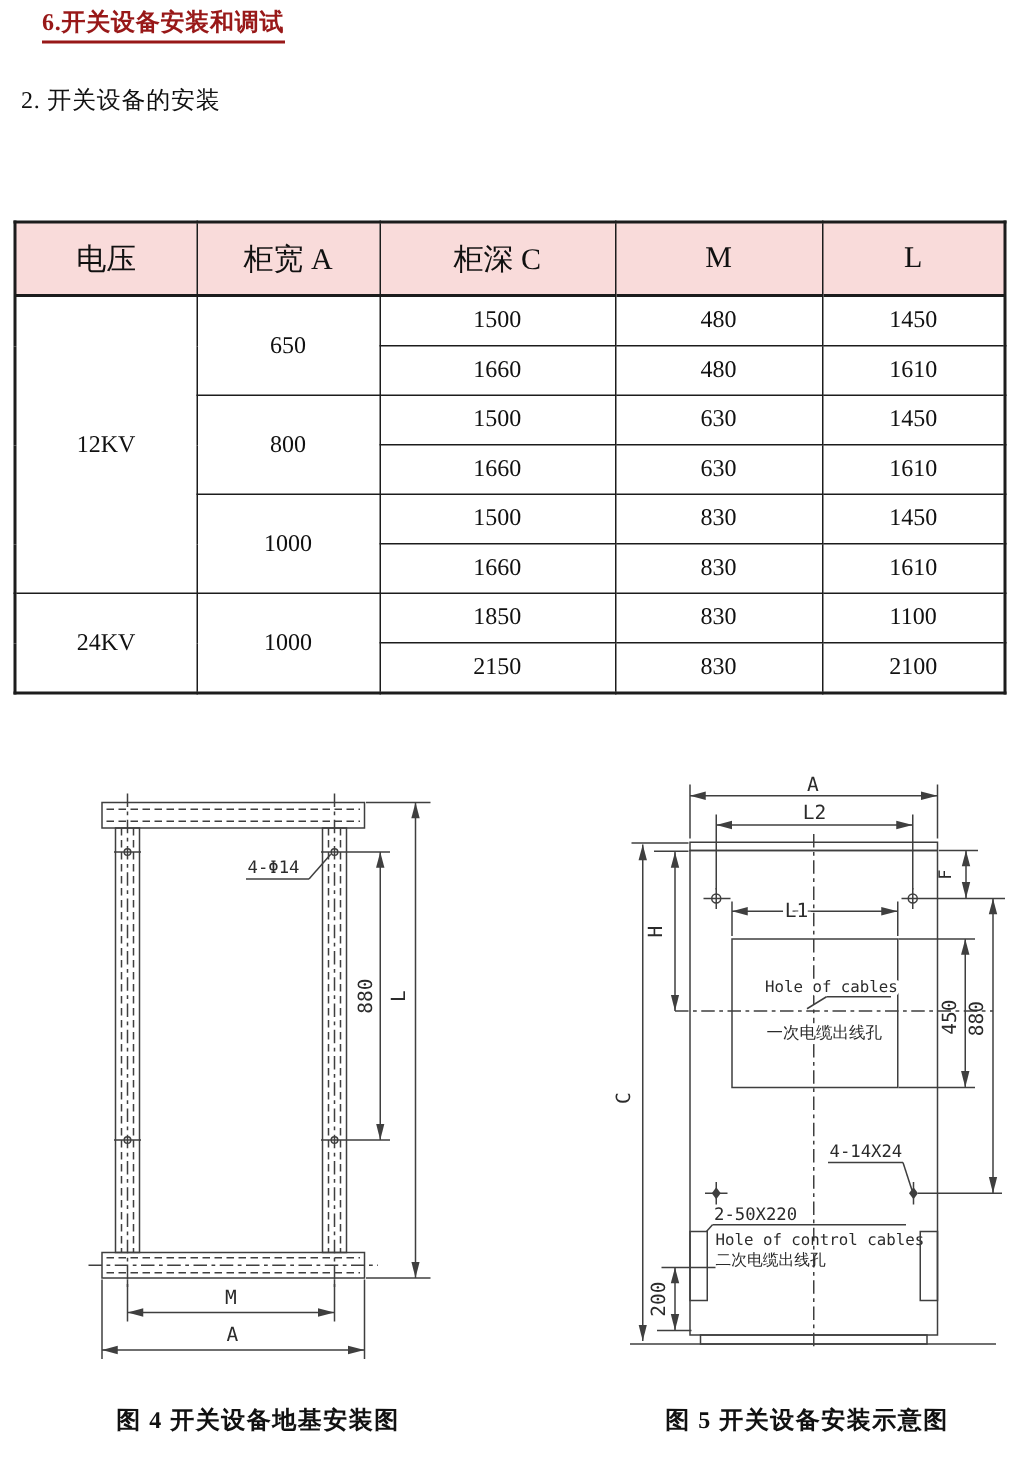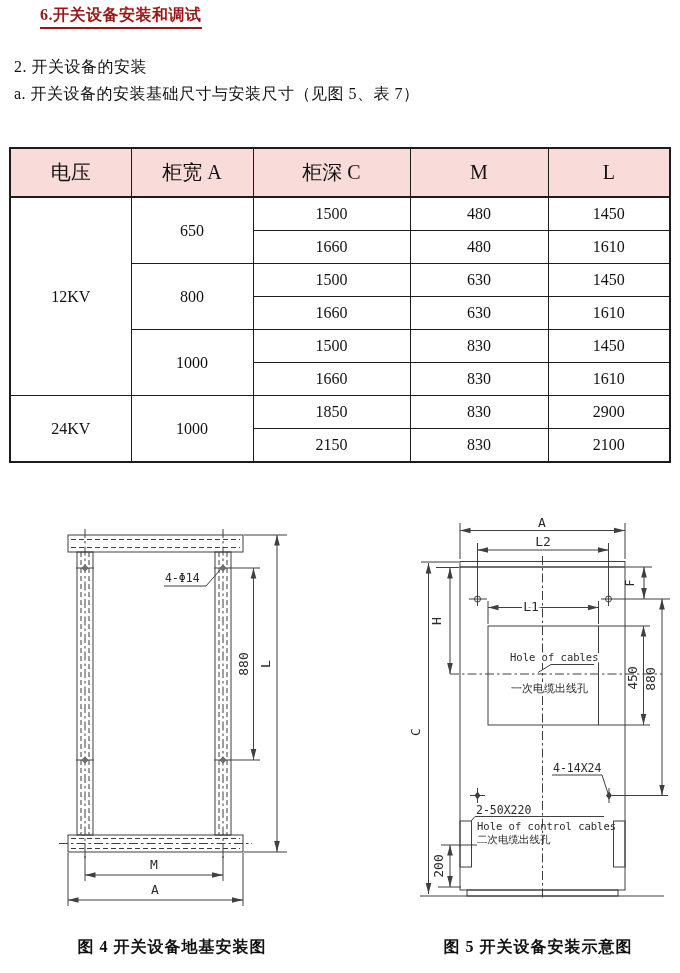--- a/index.html
+++ b/index.html
@@ -1,19 +1,19 @@
 <!DOCTYPE html>
 <html><head>
 <meta charset="utf-8">
 <style>
   html,body{margin:0;padding:0;background:#ffffff;}
   #page{position:relative;width:680px;height:973px;background:#fff;overflow:hidden;
         font-family:"Liberation Serif", serif;color:#111;}
   .abs{position:absolute;}
-  #heading{left:40px;top:5px;font-size:16px;font-weight:bold;color:#981818;
+  #heading{left:28px;top:5px;font-size:16px;font-weight:bold;color:#981818;
            border-bottom:2px solid #981818;padding-bottom:1px;letter-spacing:.5px;}
   .para{left:14px;font-size:16px;letter-spacing:.5px;}
   #para1{top:29px}#para2{top:57px}#para3{top:84px}
   #unit-note{right:36px;top:109px;font-size:16px;margin-top:46px;}
   
   #spec-table{left:9px;top:147px;border-collapse:collapse;table-layout:fixed;
               width:661px;}
   #spec-table th,#spec-table td{border:1px solid #1c1c1c;text-align:center;
               vertical-align:middle;padding:0;font-weight:normal;}
   #spec-table{border:2px solid #1c1c1c;}
@@ -33,21 +33,20 @@
   .hole{fill:none;stroke:#3f3f3f;stroke-width:1;}
   .dia{fill:#3f3f3f;stroke:none;}
 </style>
 </head>
 <body>
 
 <div id="page">
 
   <div id="heading" class="abs" style="color: rgb(152, 24, 24); border-bottom-color: rgb(152, 24, 24);">6.开关设备安装和调试</div>
   <div id="para2" class="abs para">2. 开关设备的安装</div>
-  <div id="para3" class="abs para">a. 开关设备的安装基础尺寸与安装尺寸（见图 5、表 7）</div>
   <div id="unit-note" class="abs">(mm)表 6</div>
 
   <table id="spec-table" class="abs">
     <colgroup>
       <col style="width:121px">
         <col style="width:122px">
         <col style="width:157px">
       <col style="width:138px">
         <col style="width:122px">
     </colgroup>
@@ -93,21 +92,21 @@
       <tr>
         <td>1660</td>
         <td>830</td>
         <td>1610</td>
       </tr>
       <tr>
         <td rowspan="2">24KV</td>
         <td rowspan="2">1000</td>
         <td>1850</td>
         <td>830</td>
-        <td>2900</td>
+        <td>1100</td>
       </tr>
       <tr>
         <td>2150</td>
         <td>830</td>
         <td>2100</td>
       </tr>
     </tbody>
   </table>
 
   <svg id="figures" class="abs" width="680" height="473" viewBox="0 500 680 473">

